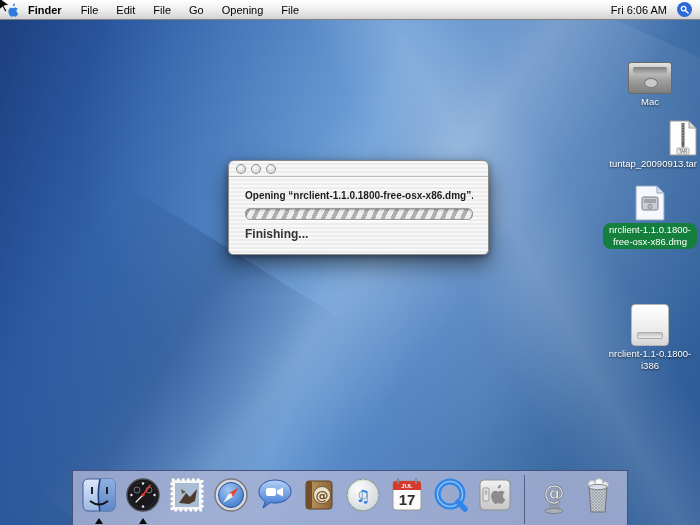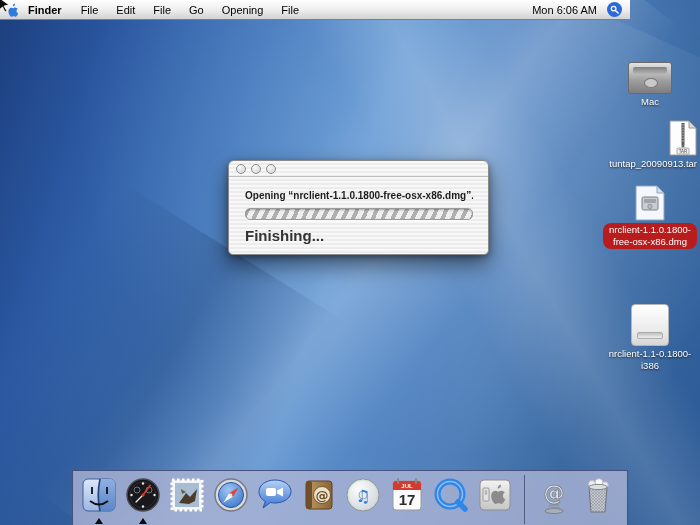--- a/index.html
+++ b/index.html
@@ -18,40 +18,40 @@
   .streak.s1{left:250px;top:-120px;width:220px;height:760px;transform:rotate(38deg);
     background:linear-gradient(90deg,rgba(255,255,255,0) 0%,rgba(255,255,255,0.10) 40%,rgba(255,255,255,0.18) 55%,rgba(255,255,255,0) 100%);}
   .streak.s2{left:430px;top:-160px;width:150px;height:760px;transform:rotate(-30deg);
     background:linear-gradient(90deg,rgba(255,255,255,0) 0%,rgba(255,255,255,0.14) 50%,rgba(255,255,255,0) 100%);}
   .streak.s3{left:-80px;top:200px;width:260px;height:700px;transform:rotate(32deg);
     background:linear-gradient(90deg,rgba(8,28,70,0) 0%,rgba(8,28,70,0.22) 50%,rgba(8,28,70,0) 100%);}
   .streak.s4{left:320px;top:0px;width:340px;height:760px;transform:rotate(24deg);
     background:linear-gradient(90deg,rgba(255,255,255,0) 0%,rgba(255,255,255,0.07) 50%,rgba(255,255,255,0) 100%);}
 
   
-  .menubar{position:absolute;top:0;left:0;width:630px;height:19px;z-index:40;
+  .menubar{position:absolute;top:0;left:0;width:700px;height:19px;z-index:40;
     background:linear-gradient(#ffffff,#ececec 55%,#d2d2d2);
     border-bottom:1px solid #7f7f7f;
     display:flex;align-items:center;font-size:11px;color:#000;}
   .apple{width:24px;display:flex;justify-content:center;align-items:center;height:100%;}
   .menu-item{padding:12px 9px;height:100%;display:flex;align-items:center;}
   .menu-item.app{font-weight:bold;padding:0 10px 0 4px;}
   .menu-spacer{flex:1;}
   .clock{padding:0 10px;}
   .spotlight{width:15px;height:15px;border-radius:50%;background:#2b69d9;margin-right:8px;
     display:flex;align-items:center;justify-content:center;}
 
   
   .cursor{position:absolute;left:-4px;top:-4px;z-index:60;}
 
   
   .desk-icon{position:absolute;left:603px;width:94px;display:flex;flex-direction:column;align-items:center;z-index:5;margin-top:36px;}
   .desk-label{margin-top:2px;font-size:9.5px;line-height:12px;color:#fff;text-align:center;
     text-shadow:0 1px 2px rgba(0,0,0,0.75);}
-  .desk-label.sel{background:#b91c1c;border-radius:8px;padding:1px 6px;text-shadow:none;}
+  .desk-label.sel{background:#15803d;border-radius:8px;padding:1px 6px;text-shadow:none;}
   .hd-icon{width:42px;height:30px;border-radius:3px;
     background:linear-gradient(#e4e4e4,#9d9d9d 60%,#7e7e7e);
     border:1px solid #6a6a6a;position:relative;}
   .hd-icon:before{content:"";position:absolute;left:4px;right:4px;top:4px;height:7px;border-radius:2px;
     background:linear-gradient(#808080,#b5b5b5);}
   .hd-icon:after{content:"";position:absolute;left:15px;top:15px;width:12px;height:8px;border-radius:50%;
     border:1px solid #777;background:#c9c9c9;}
   .vol-icon{width:36px;height:40px;border-radius:4px;
     background:linear-gradient(#ffffff,#e9e9e9 70%,#d6d6d6);
     border:1px solid #b5b5b5;position:relative;}
@@ -64,21 +64,21 @@
     background:repeating-linear-gradient(180deg,#f8f8f8 0px,#f8f8f8 2px,#ececec 2px,#ececec 4px);
     border:1px solid #8a8a8a;
     box-shadow:0 10px 22px rgba(0,0,0,0.5),0 2px 6px rgba(0,0,0,0.35);}
   .ptitlebar{height:15px;border-bottom:1px solid #bdbdbd;display:flex;align-items:center;gap:5px;padding-left:7px;}
   .wbtn{width:10px;height:10px;border-radius:50%;border:1px solid #8f8f8f;
     background:radial-gradient(circle at 35% 30%,#fafafa,#cfcfcf);box-sizing:border-box;}
   .pmsg{font-size:10px;font-weight:bold;color:#1c1c1c;margin:13px 15px 0 16px;white-space:nowrap;overflow:hidden;}
   .pbar{margin:7px 15px 0 16px;height:10px;border-radius:5px;border:1px solid #9a9a9a;
     background:repeating-linear-gradient(115deg,#b0b0b0 0px,#b0b0b0 4px,#efefef 4px,#efefef 9px);
     box-shadow:inset 0 1px 2px rgba(0,0,0,0.3),0 1px 0 rgba(255,255,255,0.8);}
-  .pstatus{font-size:15px;font-weight:bold;color:#333;margin:7px 15px 0 16px;}
+  .pstatus{font-size:12px;font-weight:bold;color:#333;margin:7px 15px 0 16px;}
 
   
   .dock{position:absolute;left:72px;top:470px;width:556px;height:55px;z-index:30;
     background:rgba(173,180,212,0.80);
     border:1px solid rgba(62,72,116,0.9);border-bottom:none;
     display:flex;align-items:flex-start;padding:4px 0 0 6px;box-sizing:border-box;}
   .dock-item{position:relative;width:40px;height:49px;margin-right:4px;flex:0 0 auto;}
   .dock-item svg{display:block;}
   .dock-indicator{position:absolute;left:16px;bottom:0px;width:0;height:0;
     border-left:4px solid transparent;border-right:4px solid transparent;border-bottom:6px solid #0a0a0a;}
@@ -101,21 +101,21 @@
     </svg>
   </div>
   <div class="menu-item app">Finder</div>
   <div class="menu-item">File</div>
   <div class="menu-item">Edit</div>
   <div class="menu-item">File</div>
   <div class="menu-item">Go</div>
   <div class="menu-item">Opening</div>
   <div class="menu-item">File</div>
   <div class="menu-spacer"></div>
-  <div class="clock">Mon 6:06 AM</div>
+  <div class="clock">Fri 6:06 AM</div>
   <div class="spotlight">
     <svg width="9" height="9" viewBox="0 0 10 10">
       <circle cx="4" cy="4" r="2.6" fill="none" stroke="#ffffff" stroke-width="1.4"></circle>
       <line x1="6" y1="6" x2="9" y2="9" stroke="#ffffff" stroke-width="1.6" stroke-linecap="round"></line>
     </svg>
   </div>
 </div>
 
 <div class="cursor">
   <svg width="16" height="17" viewBox="0 0 16 17">

